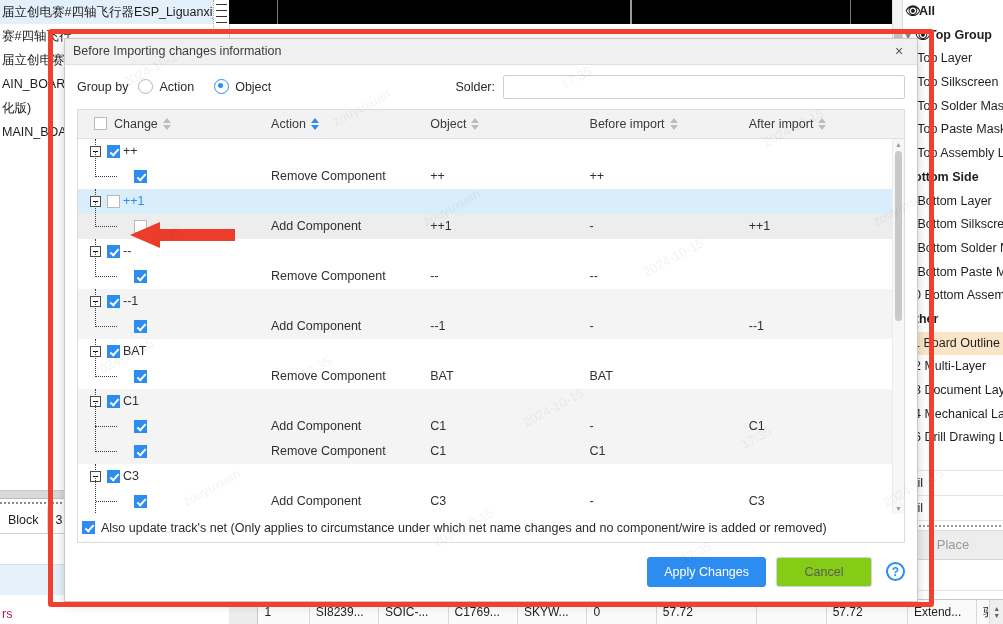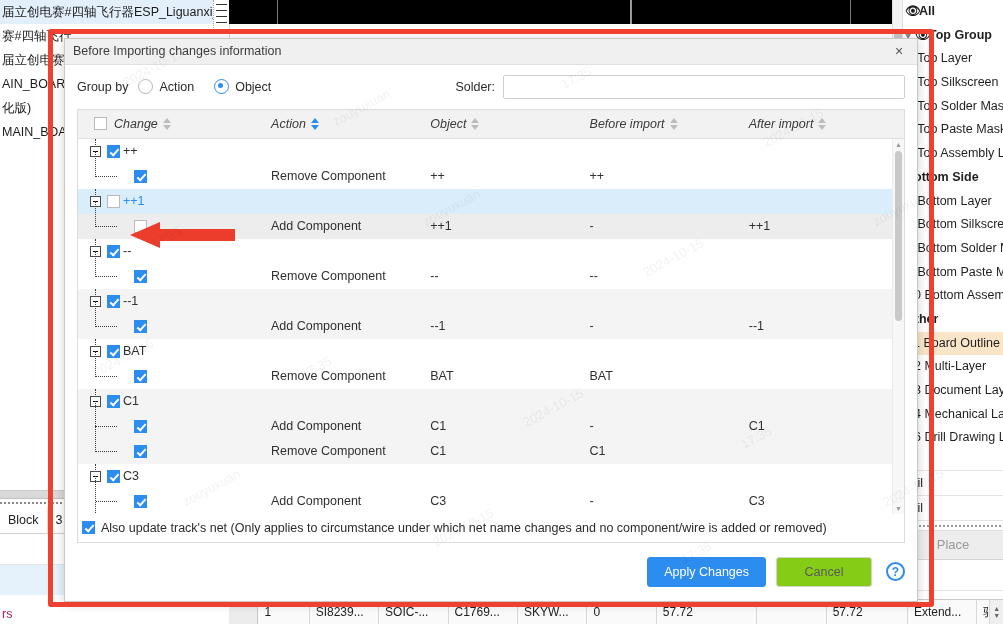--- a/index.html
+++ b/index.html
@@ -133,21 +133,21 @@
   .filter-wrap { margin-left:auto; display:flex; align-items:center; }
   .filter-wrap .flabel { margin-right:8px; font-size:12.5px; color:#2b2b2b;}
   .filter-input {
     width:402px; height:24px; border:1px solid #cfcfcf; border-radius:2px;
     padding:0 6px; font-size:12.5px; font-family:"Liberation Sans",sans-serif;
     outline:none; background:#fff; box-sizing:border-box;
   }
 
   
   .tbl-wrap { flex:1; border:1px solid #dcdcdc; border-bottom:none; display:flex; flex-direction:column; overflow:hidden; position:relative;}
-  .thead { display:flex; height:28px; background:#f2f2f2; border-bottom:1px solid #e0e0e0; align-items:center;font-style:italic; }
+  .thead { display:flex; height:28px; background:#f2f2f2; border-bottom:1px solid #e0e0e0; align-items:center; }
   .th { font-size:12.5px; color:#3a3a3a; display:flex; align-items:center; box-sizing:border-box; padding-left:4px;}
   .c-change { width:196px; }
   .c-action { width:165px; }
   .c-object { width:165px; }
   .c-before { width:165px; }
   .c-after  { width:165px; }
   .sorter { display:inline-flex; flex-direction:column; margin-left:5px; line-height:0;}
   .sorter i { width:0;height:0; border-left:4px solid transparent; border-right:4px solid transparent; display:block; }
   .sorter i.up { border-bottom:5px solid #bdbdbd; margin-bottom:2px; }
   .sorter i.dn { border-top:5px solid #bdbdbd; }

